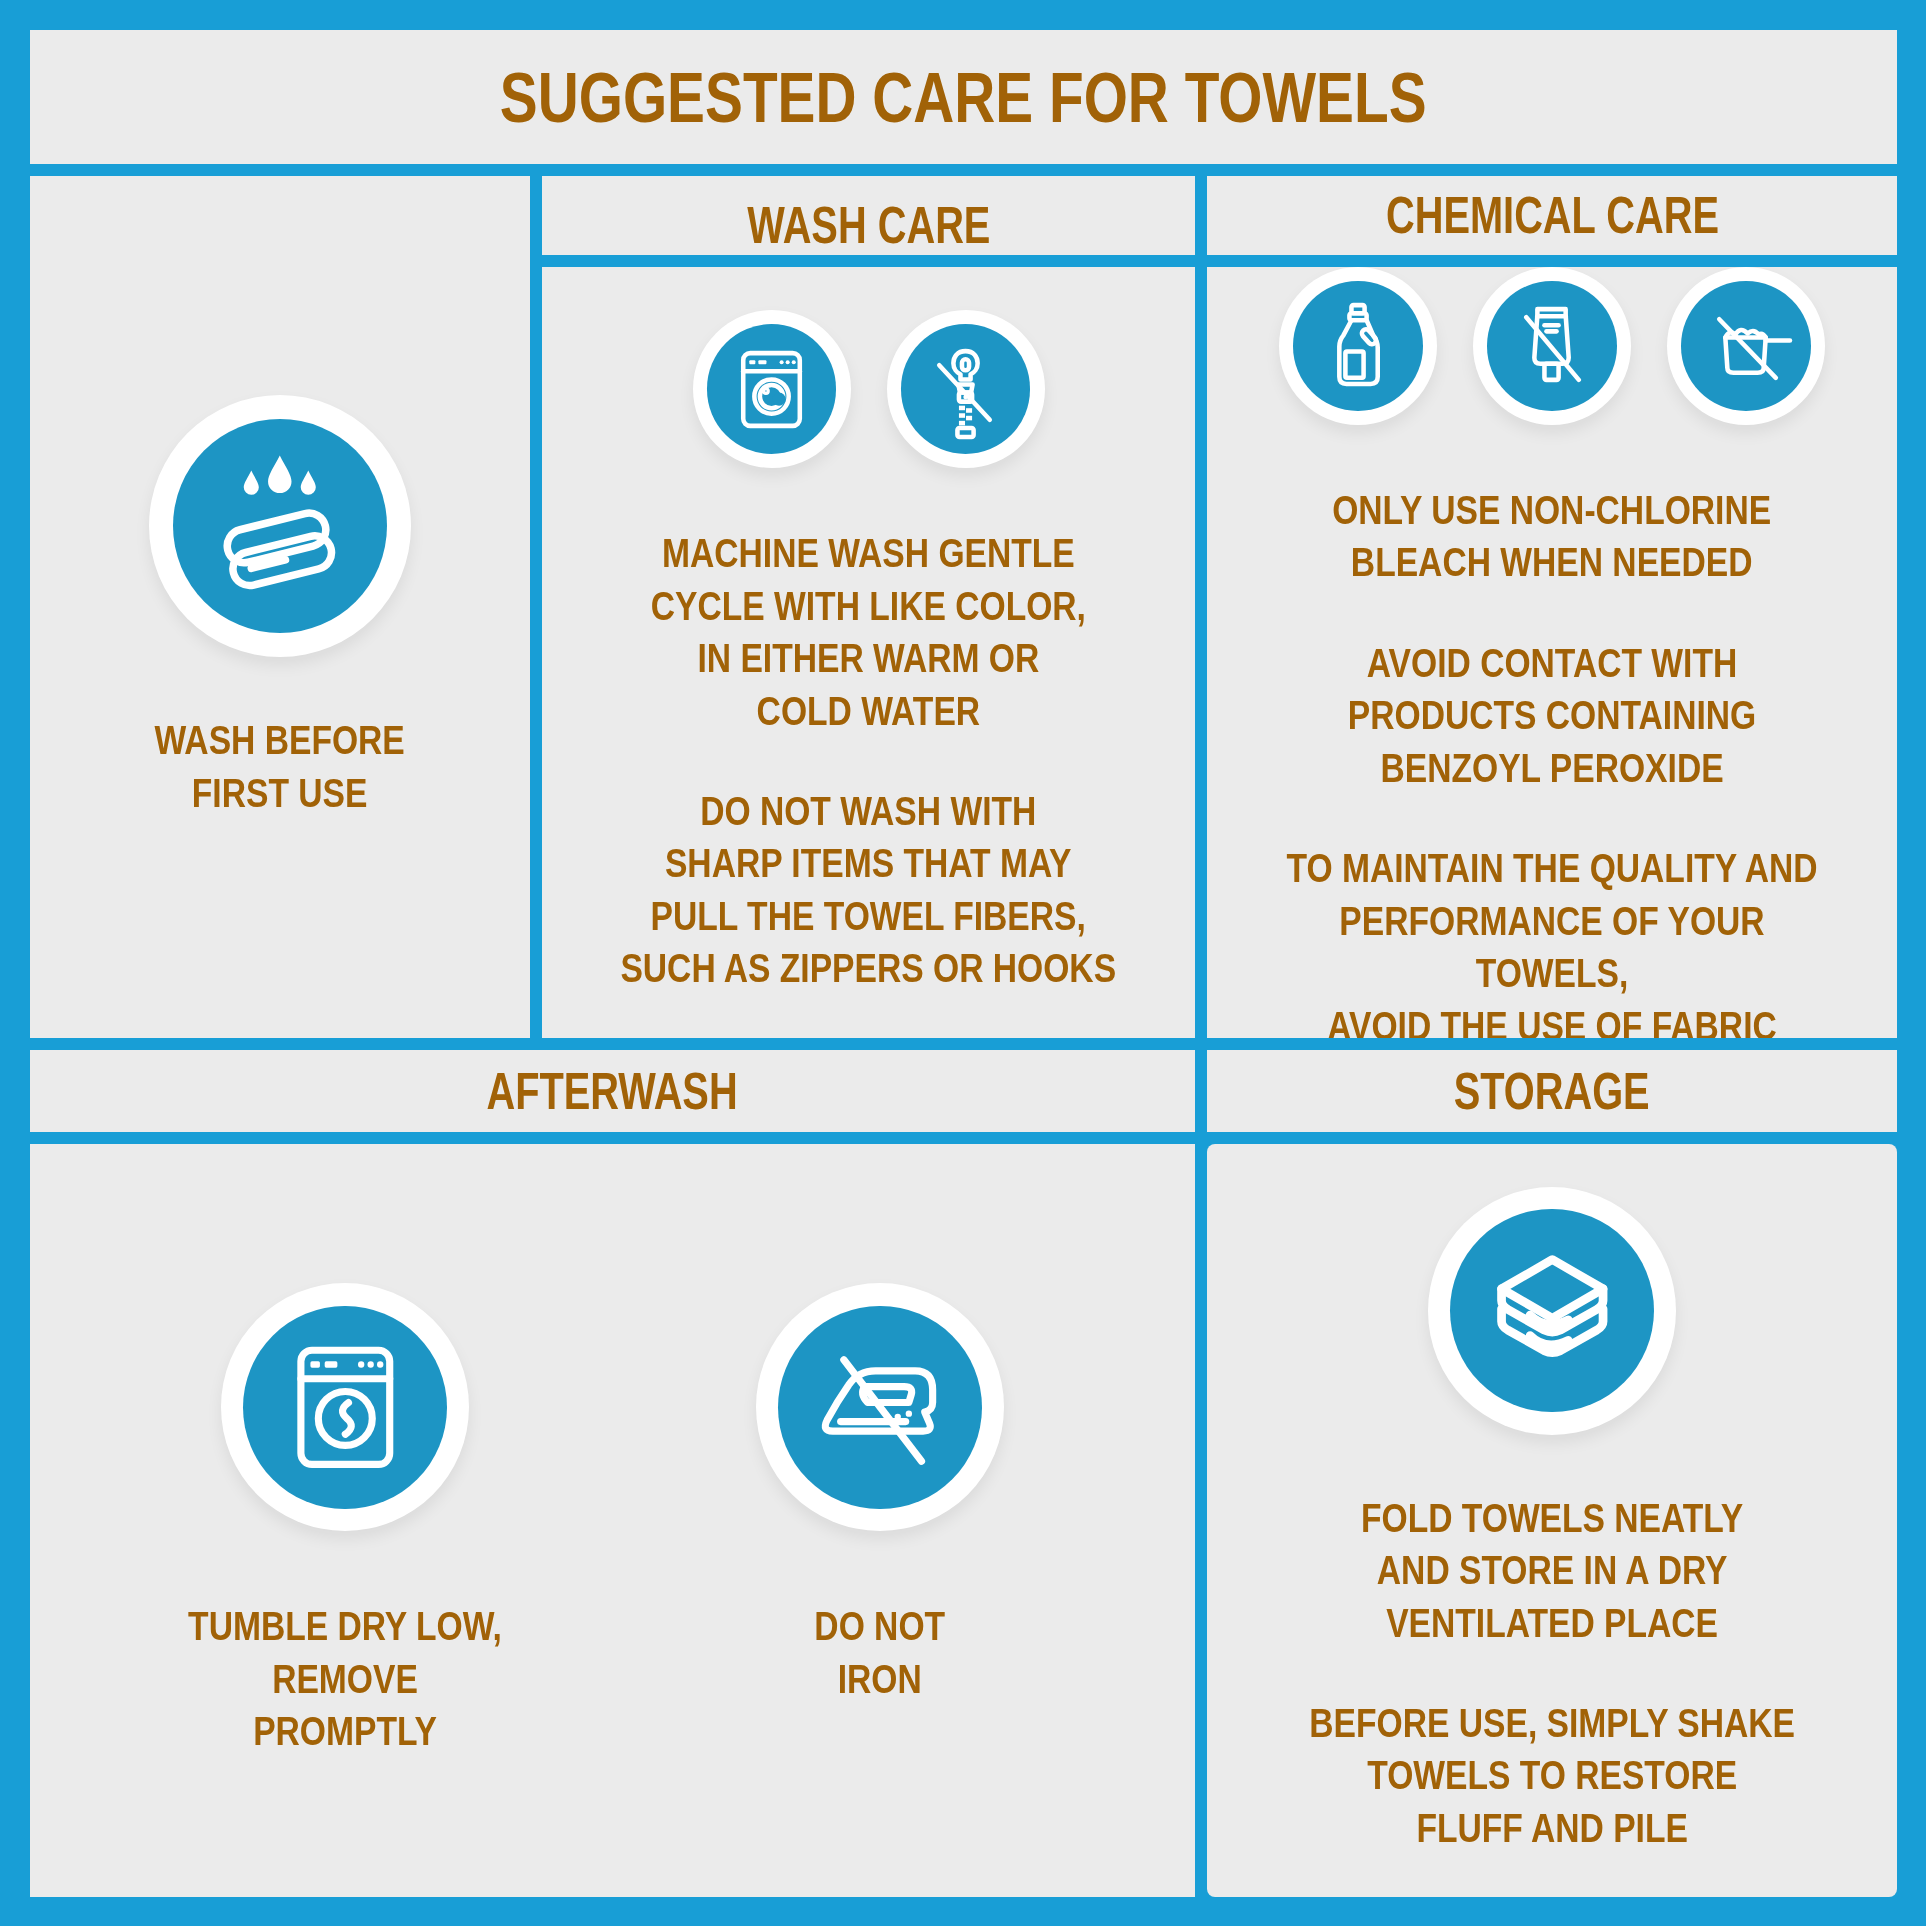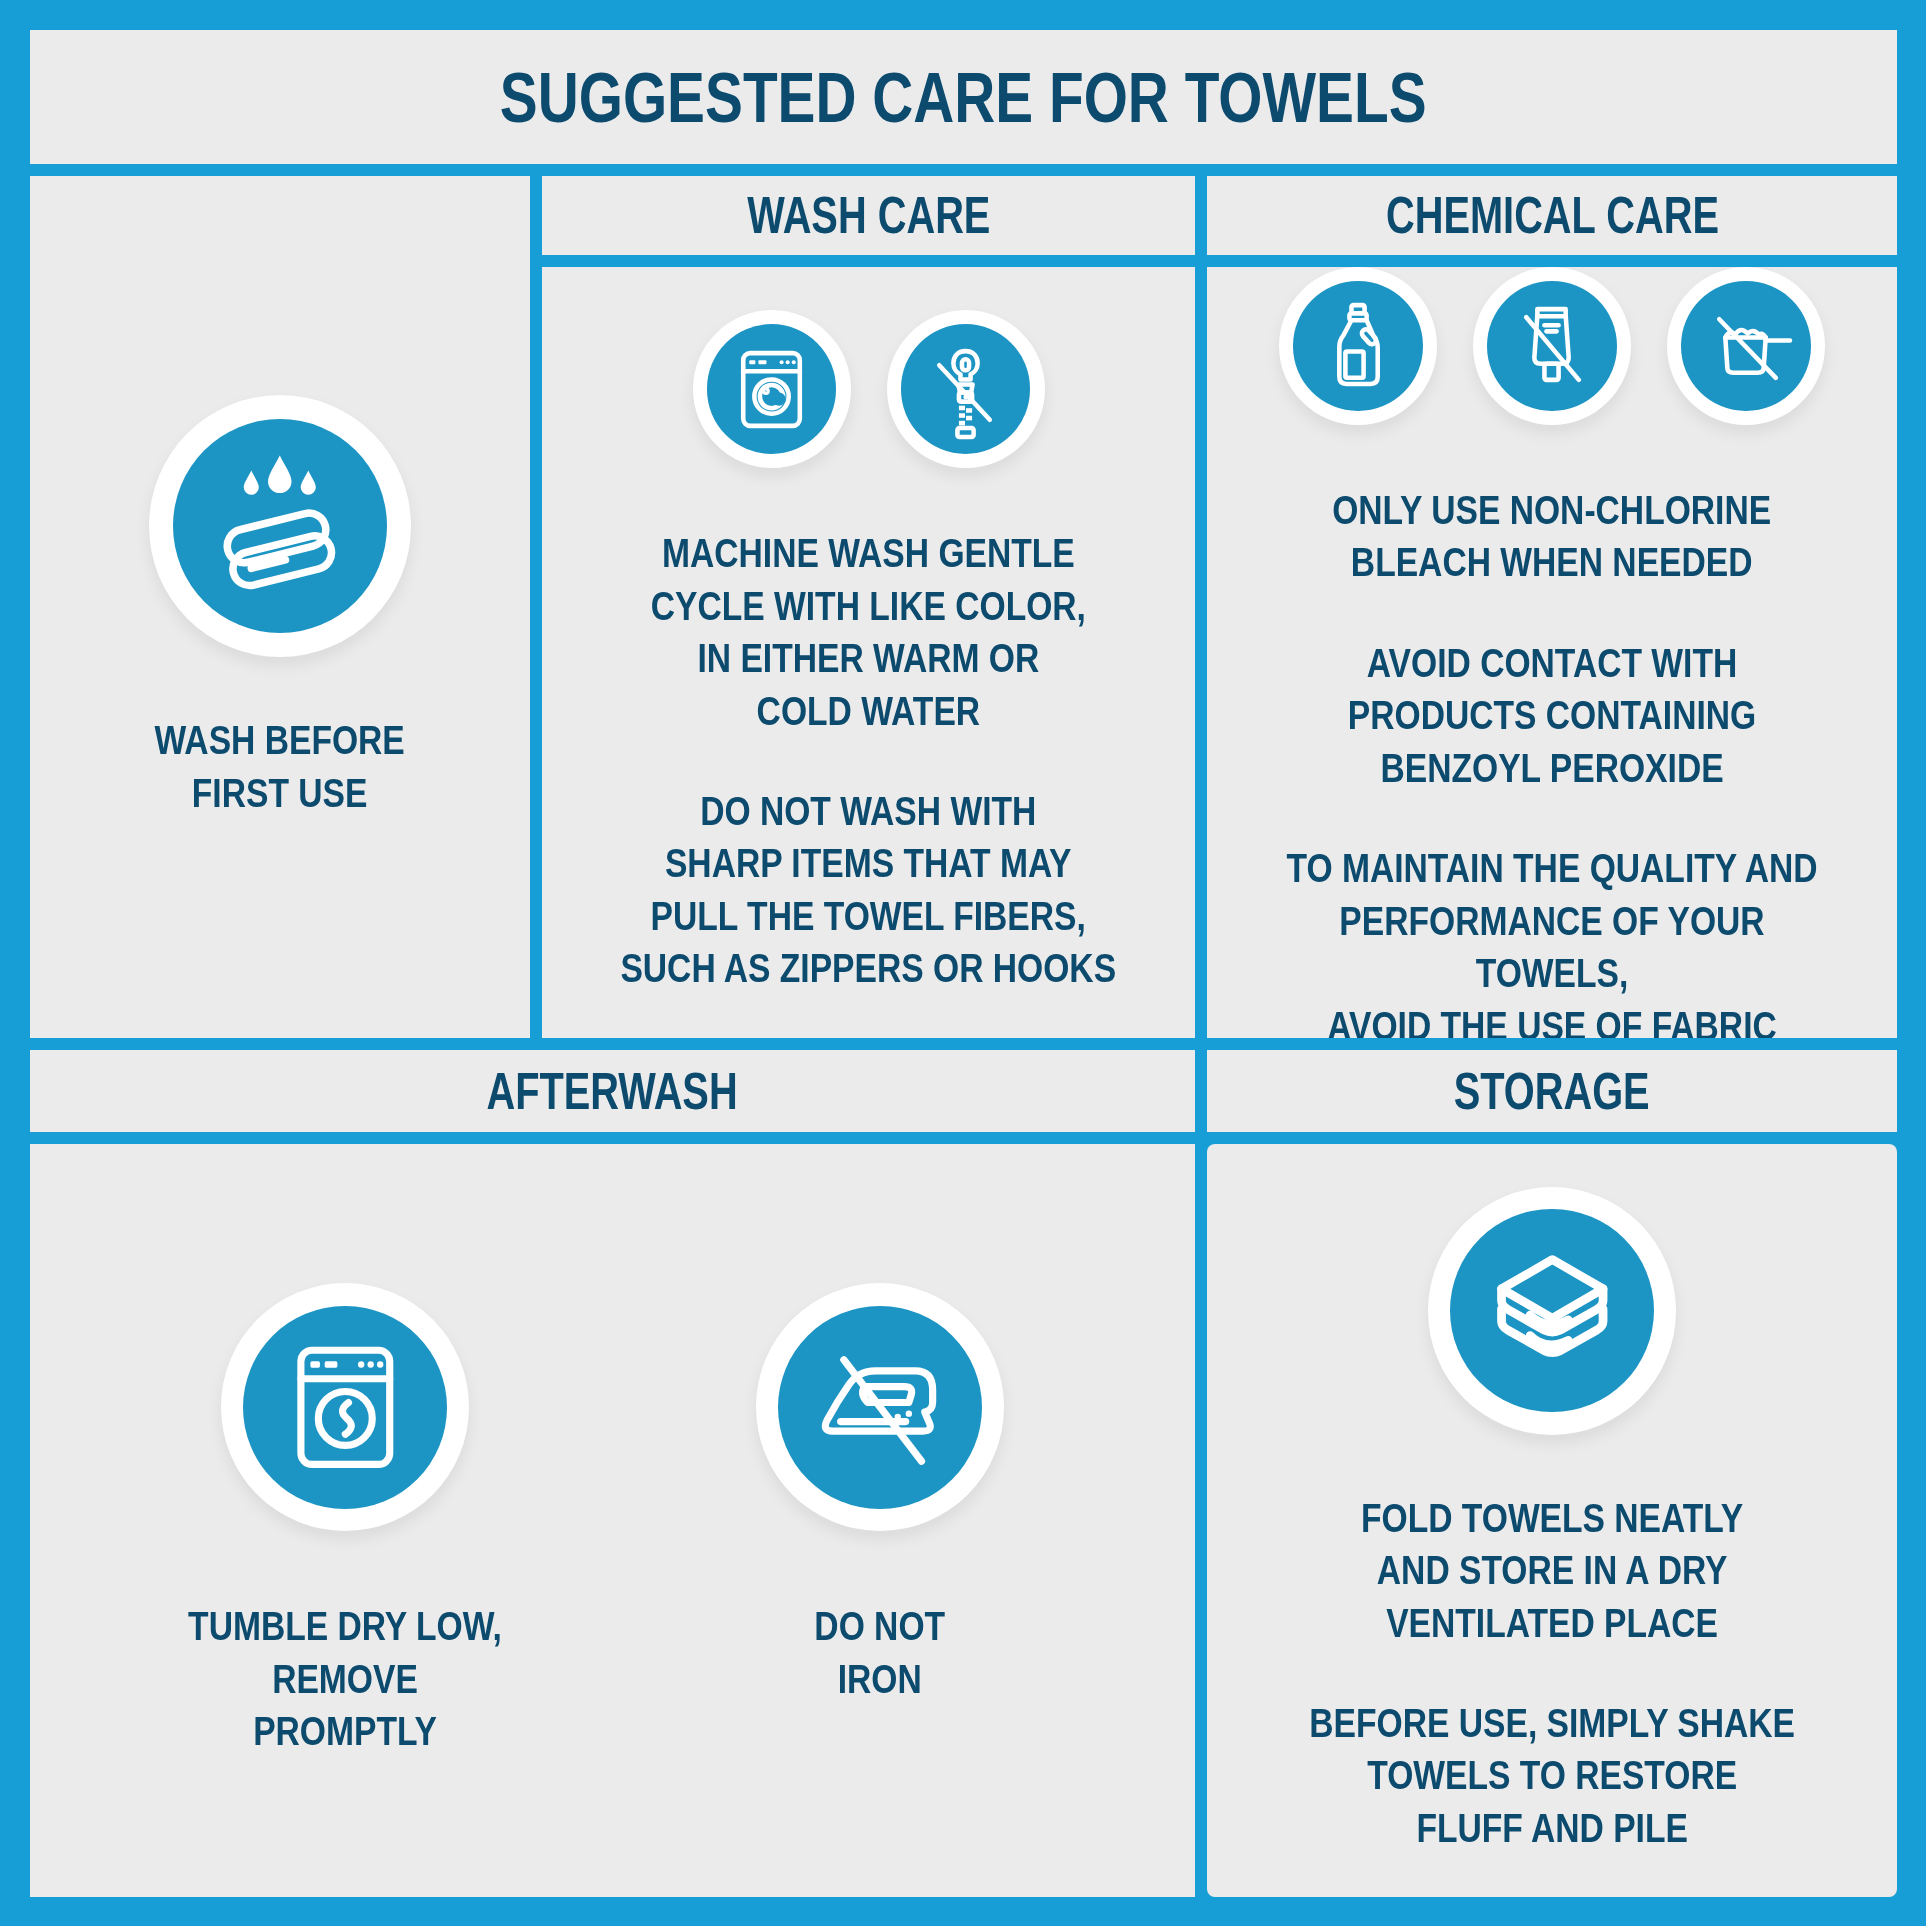--- a/index.html
+++ b/index.html
@@ -7,26 +7,26 @@
     position:relative;
     width:1927px;height:1927px;box-sizing:border-box;
     background:#189ed6;
     padding:30px;
     display:grid;
     grid-template-columns:500px 653px 690px;
     grid-template-rows:134px 79px 771px 82px 753px;
     gap:12px;
     font-family:"Liberation Sans","DejaVu Sans",sans-serif;
     font-weight:bold;
-    color:#0c4a6e;
+    color:#a16207;
   }
   .panel{background:#ebebeb;display:flex;flex-direction:column;align-items:center;justify-content:center;overflow:hidden;}
   .title-cell{grid-column:1 / span 3;grid-row:1;}
   .left-cell{grid-column:1;grid-row:2 / span 2;}
-  .washcare-header{grid-column:2;grid-row:2;}
+  .washcare-header{grid-column:2;grid-row:2;justify-content:flex-end;}
   .chemcare-header{grid-column:3;grid-row:2;}
   .washcare-body{grid-column:2;grid-row:3;}
   .chemcare-body{grid-column:3;grid-row:3;justify-content:space-between;}
   .afterwash-header{grid-column:1 / span 2;grid-row:4;}
   .storage-header{grid-column:3;grid-row:4;align-items:center;}
   .afterwash-body{grid-column:1 / span 2;grid-row:5;}
   .storage-body{grid-column:3;grid-row:5;border-radius:8px;}
 
   .big-title{font-size:71px;letter-spacing:0;transform:scaleX(.8);white-space:nowrap;}
   .hdr{font-size:51px;transform:scaleX(.78);white-space:nowrap;}

